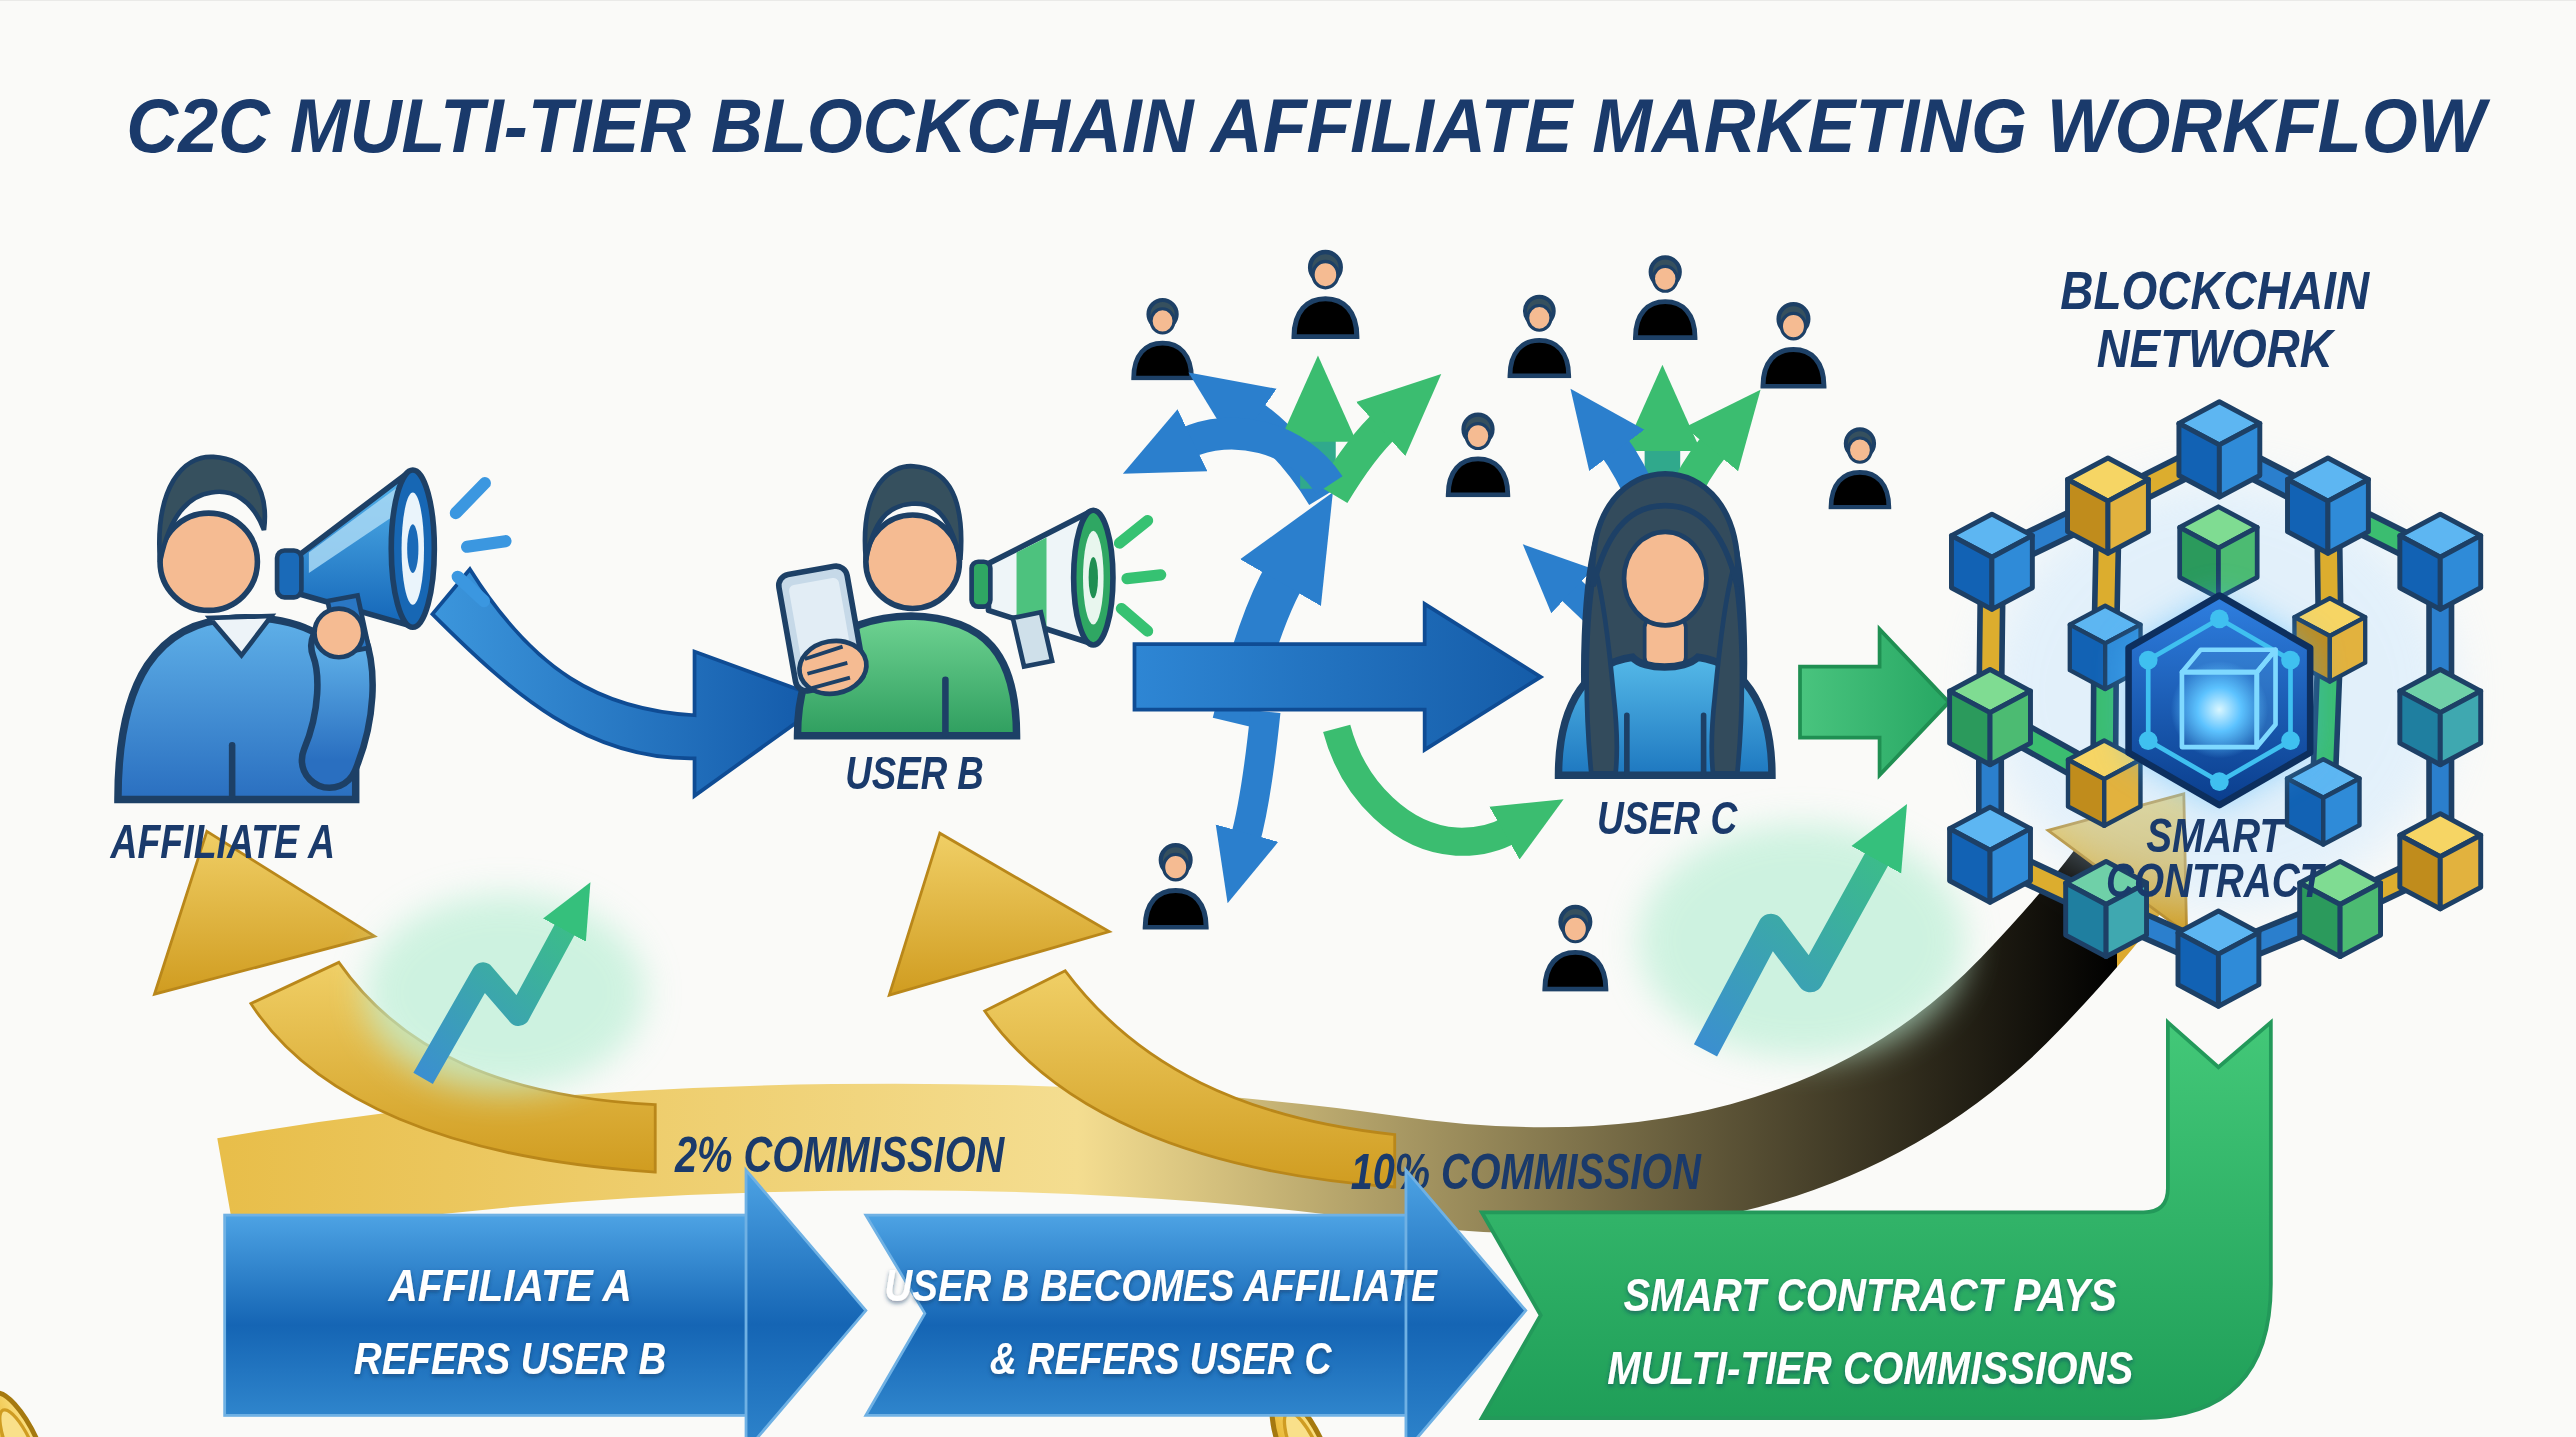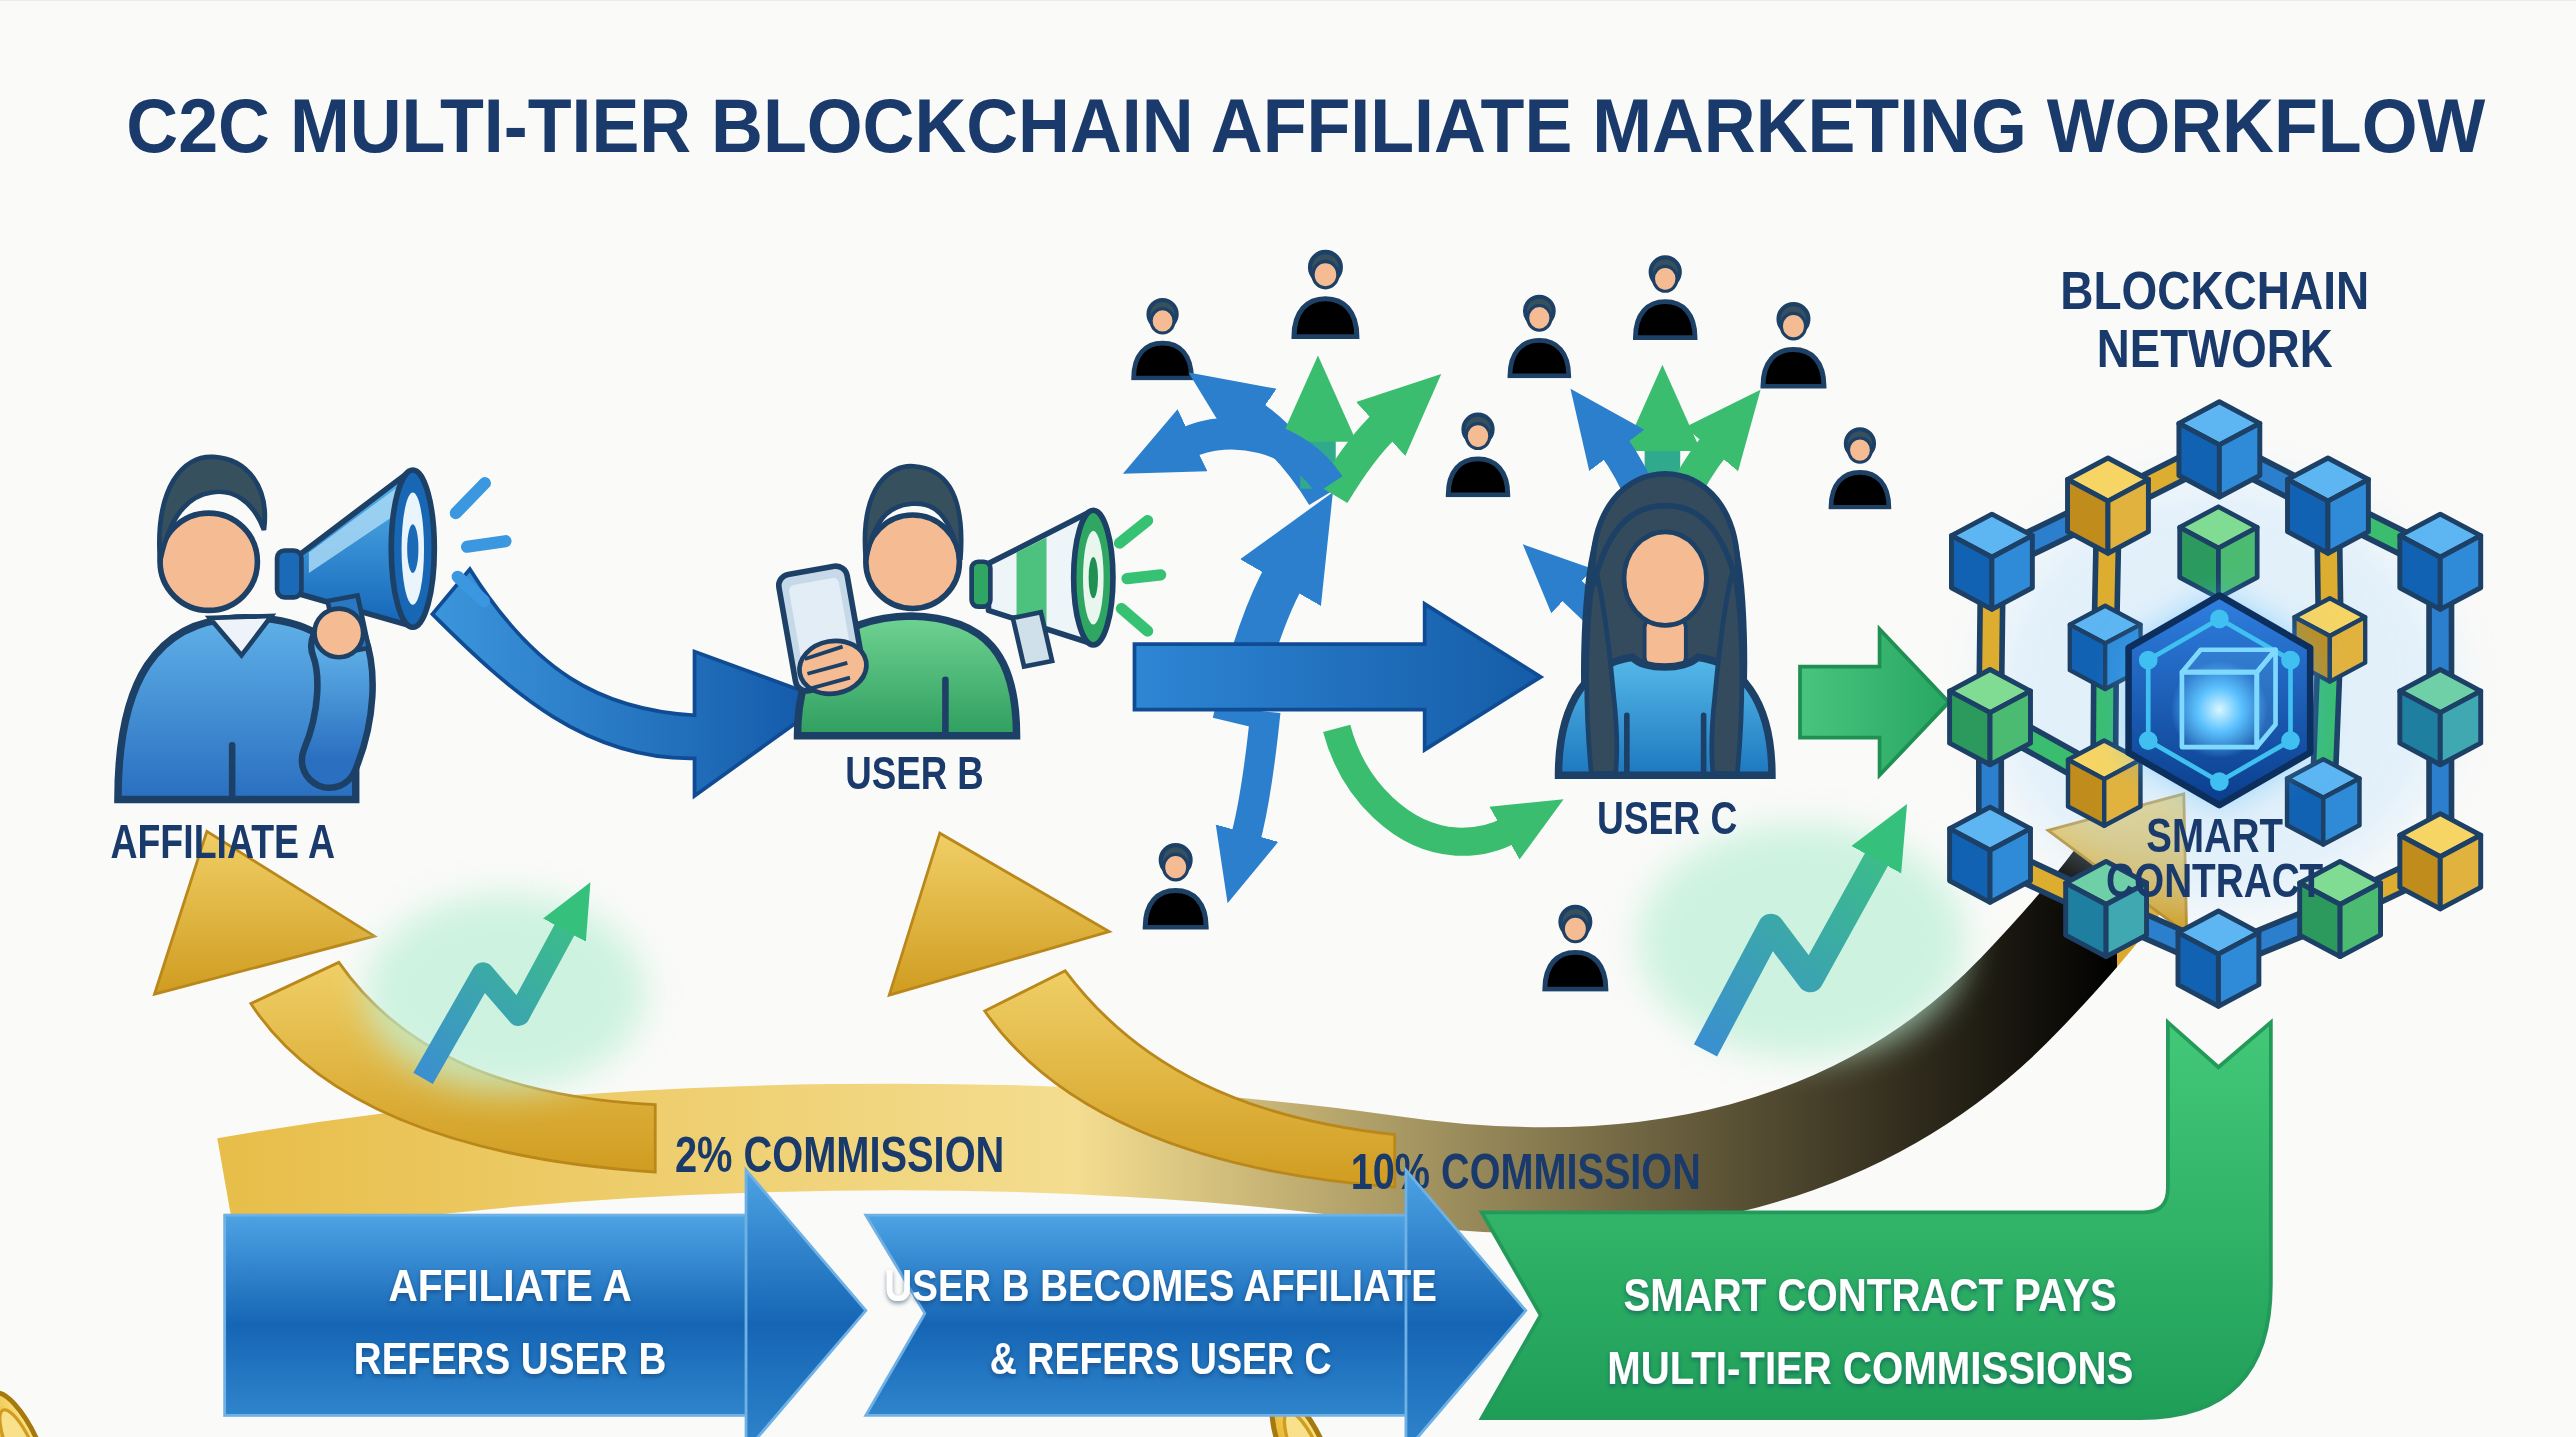--- a/index.html
+++ b/index.html
@@ -1,16 +1,16 @@
 <!DOCTYPE html>
 <html style="font-size:15px"><head>
 <meta charset="utf-8">
 <style>
   html,body{margin:0;padding:0;background:#fafaf8;}
-  .stage{position:relative;width:2576px;height:1438px;overflow:hidden;background:#737373;}
+  .stage{position:relative;width:2576px;height:1438px;overflow:hidden;background:#737373;font-style:italic;}
   svg{display:block}
   text{font-family:"Liberation Sans","DejaVu Sans",sans-serif;font-weight:700;}
   .nv{fill:#1a3a6b}
   .wt{fill:#ffffff}
   .p-green{--sh1:#62cf85;--sh2:#2f9e5f}
   .p-blue{--sh1:#4fa6e2;--sh2:#1f6cb8}
   .p-shirt{fill:url(#gShirtSmall)}
   .cube-blue{--ct:#5db6f2;--cl:#1262b4;--cr:#2f8bd8}
   .cube-gold{--ct:#f6d564;--cl:#c08c1c;--cr:#e2b23e}
   .cube-green{--ct:#7fdc92;--cl:#2b9a5c;--cr:#4cbb72}

